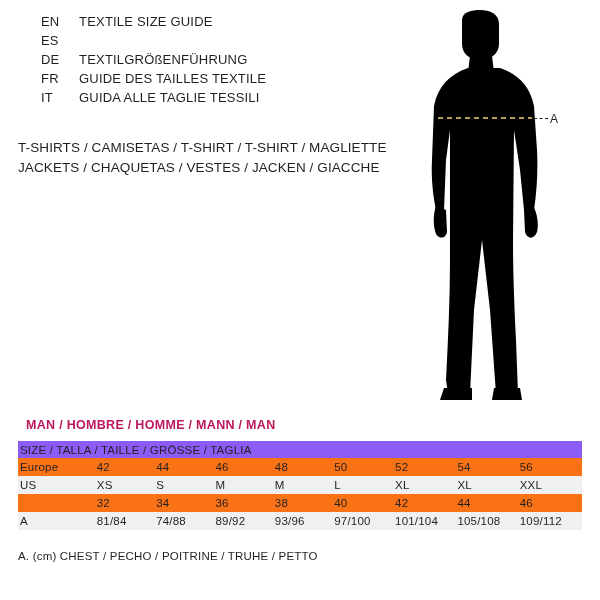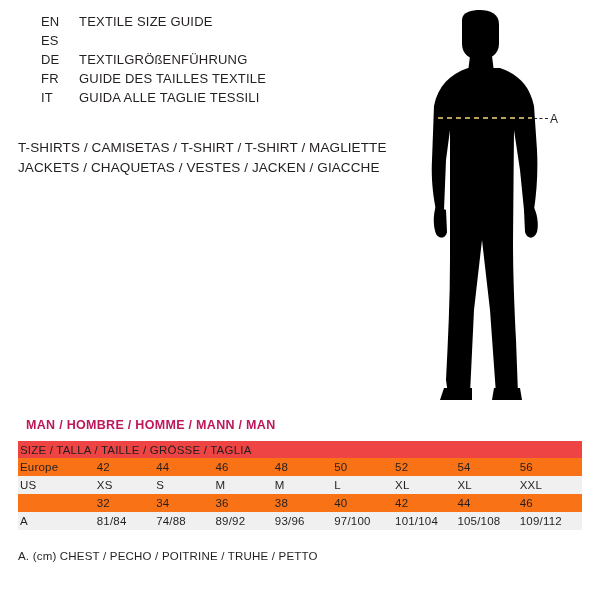--- a/index.html
+++ b/index.html
@@ -106,21 +106,21 @@
     border-collapse: collapse;
     font-size: 11.5px;
     color: #231f20;
   }
   .size-table td {
     padding: 0;
     height: 18px;
     vertical-align: middle;
     letter-spacing: 0.2px;
   }
-  .size-table tr.row-shade-a { background: #ef4444; padding-left: 32px; }
+  .size-table tr.row-shade-a { background: #8b5cf6; padding-left: 32px; }
   .size-table tr.row-shade-b { background: #f97316; }
   .size-table tr.row-shade-c { background: #f0f0f1; }
   .size-table .col-label {
     width: 88px;
     padding-left: 2px;
   }
   .size-table .cell {
     width: 68px;
     text-align: left;
   }

